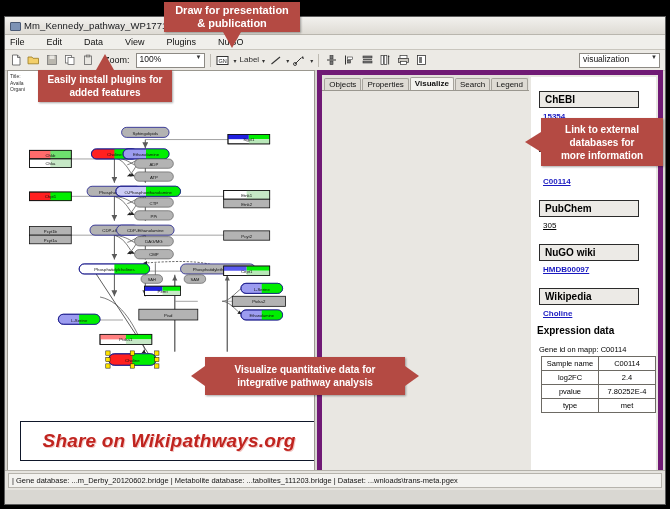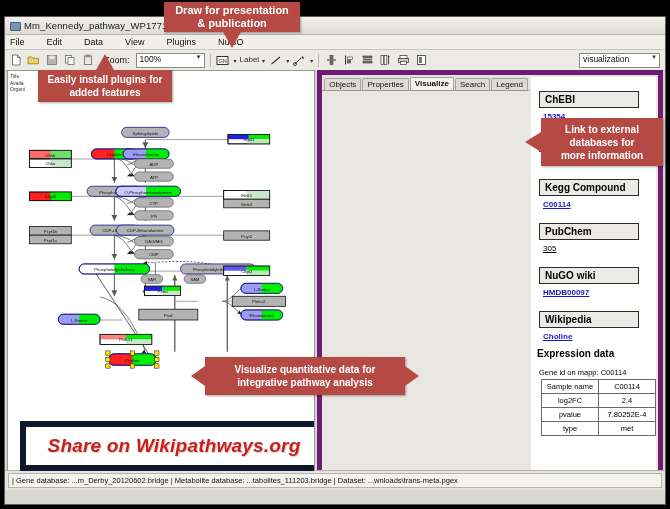--- a/index.html
+++ b/index.html
@@ -92,21 +92,21 @@
   .co4{left:205px;top:357px;width:200px;height:38px;font-size:10px;z-index:30;}
   .co4 .tailL{position:absolute;left:-14px;top:50%;margin-top:-10px;width:0;height:0;
              border-top:10px solid transparent;border-bottom:10px solid transparent;
              border-right:14px solid #b44a43;}
   .co4 .tailR{position:absolute;right:-14px;top:50%;margin-top:-10px;width:0;height:0;
              border-top:10px solid transparent;border-bottom:10px solid transparent;
              border-left:14px solid #b44a43;}
   .co4 .t1,.co4 .t2{display:block;}
 
   .share{position:absolute;left:18px;top:418px;width:296px;height:38px;
-         border:6px solid #0f172a;background:rgba(255,255,255,.85);
+         border:1px solid #0f172a;background:rgba(255,255,255,.85);
          display:flex;align-items:center;justify-content:center;z-index:25;}
   .share span{font-size:19px;font-weight:bold;font-style:italic;color:#c0241f;
               text-shadow:1px 1px 0 #f2c7c5;letter-spacing:.2px;}
 </style>
 </head>
 <body>
 
 <div class="root">
   <div class="window">
 
@@ -560,21 +560,20 @@
         <div class="sidebody">
           <div class="sec">
             <div class="sec-head">ChEBI</div>
             <a class="sec-link" href="#">15354</a>
           </div>
           <div class="sec">
             <div class="sec-head">HMDB</div>
             <a class="sec-link" href="#">HMDB00097</a>
           </div>
           <div class="sec">
-            <div class="sec-head">Kegg Compound</div>
             <a class="sec-link" href="#">C00114</a>
           </div>
           <div class="sec">
             <div class="sec-head">PubChem</div>
             <span class="sec-plain">305</span>
           </div>
           <div class="sec">
             <div class="sec-head">NuGO wiki</div>
             <a class="sec-link" href="#">HMDB00097</a>
           </div>

